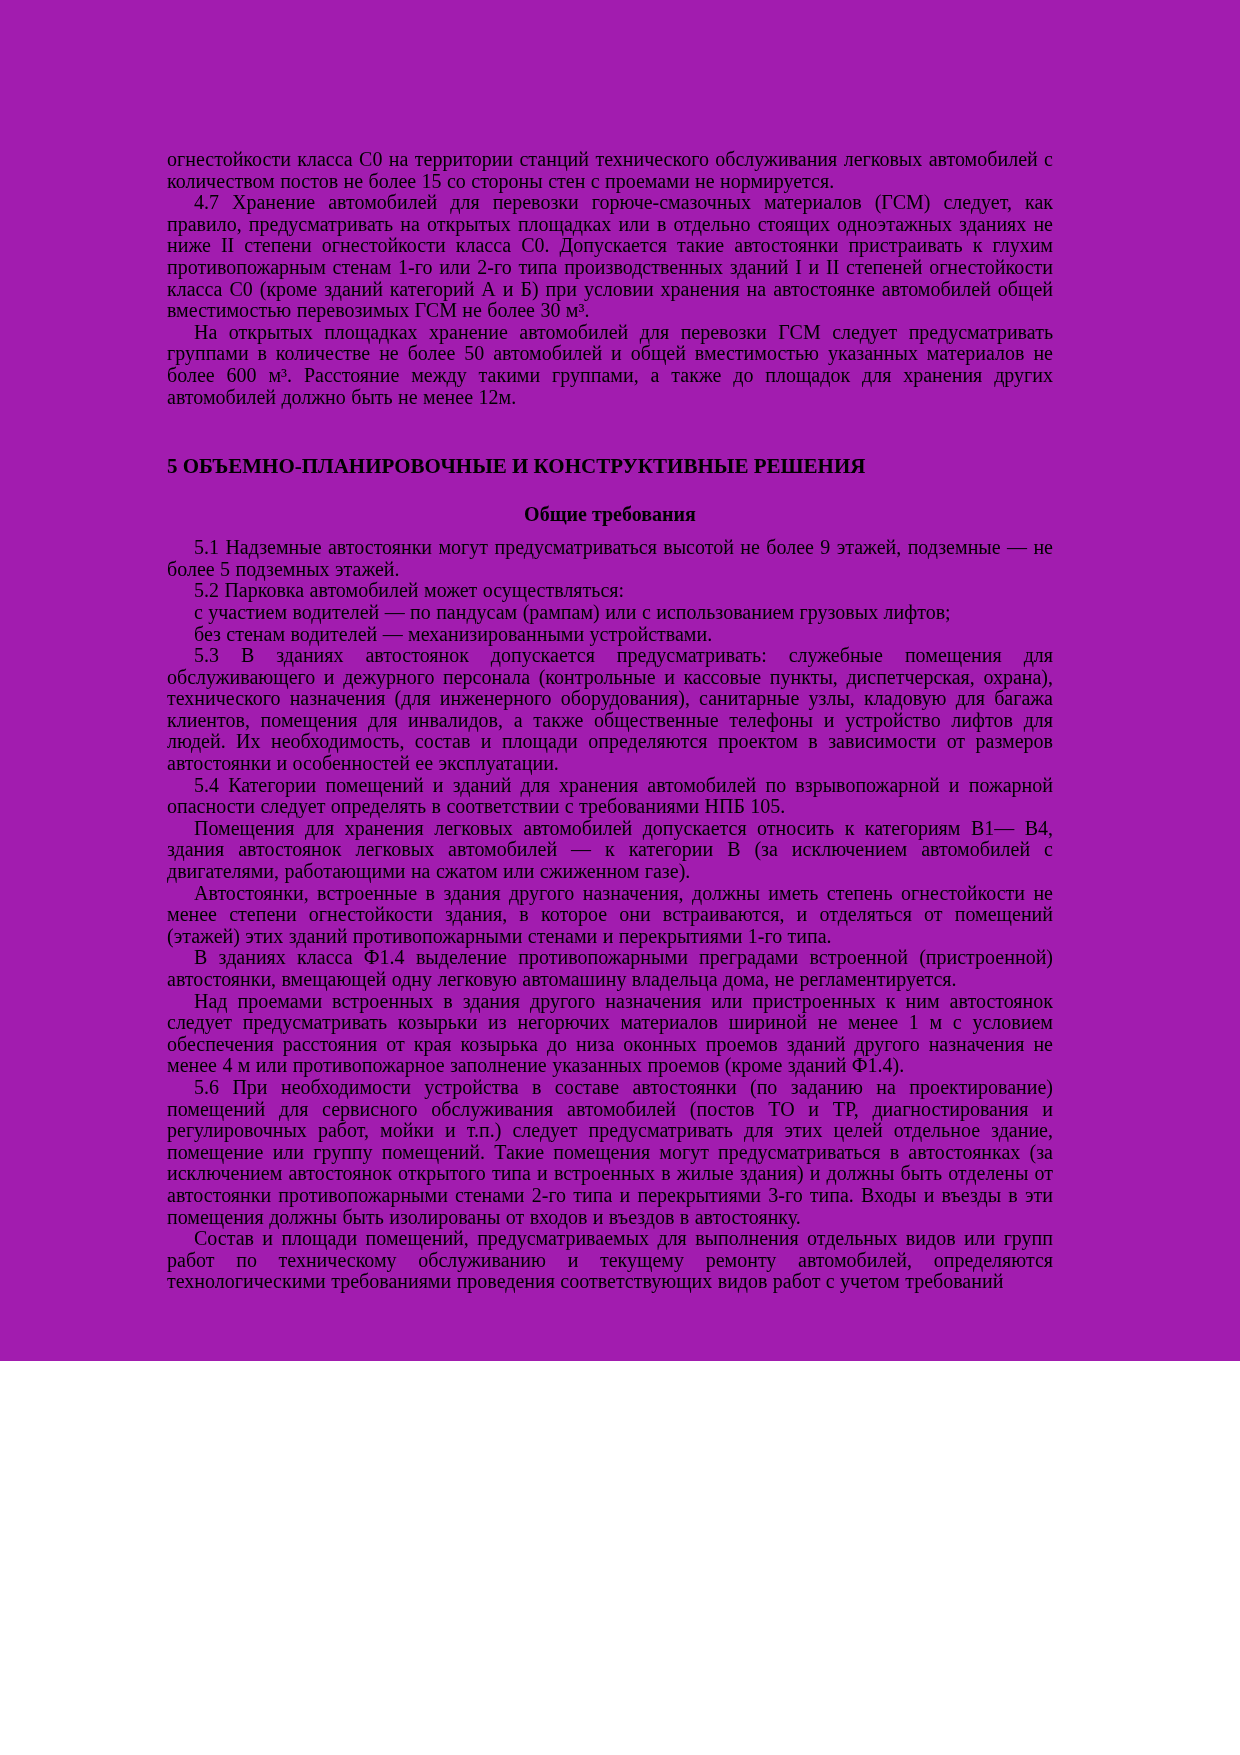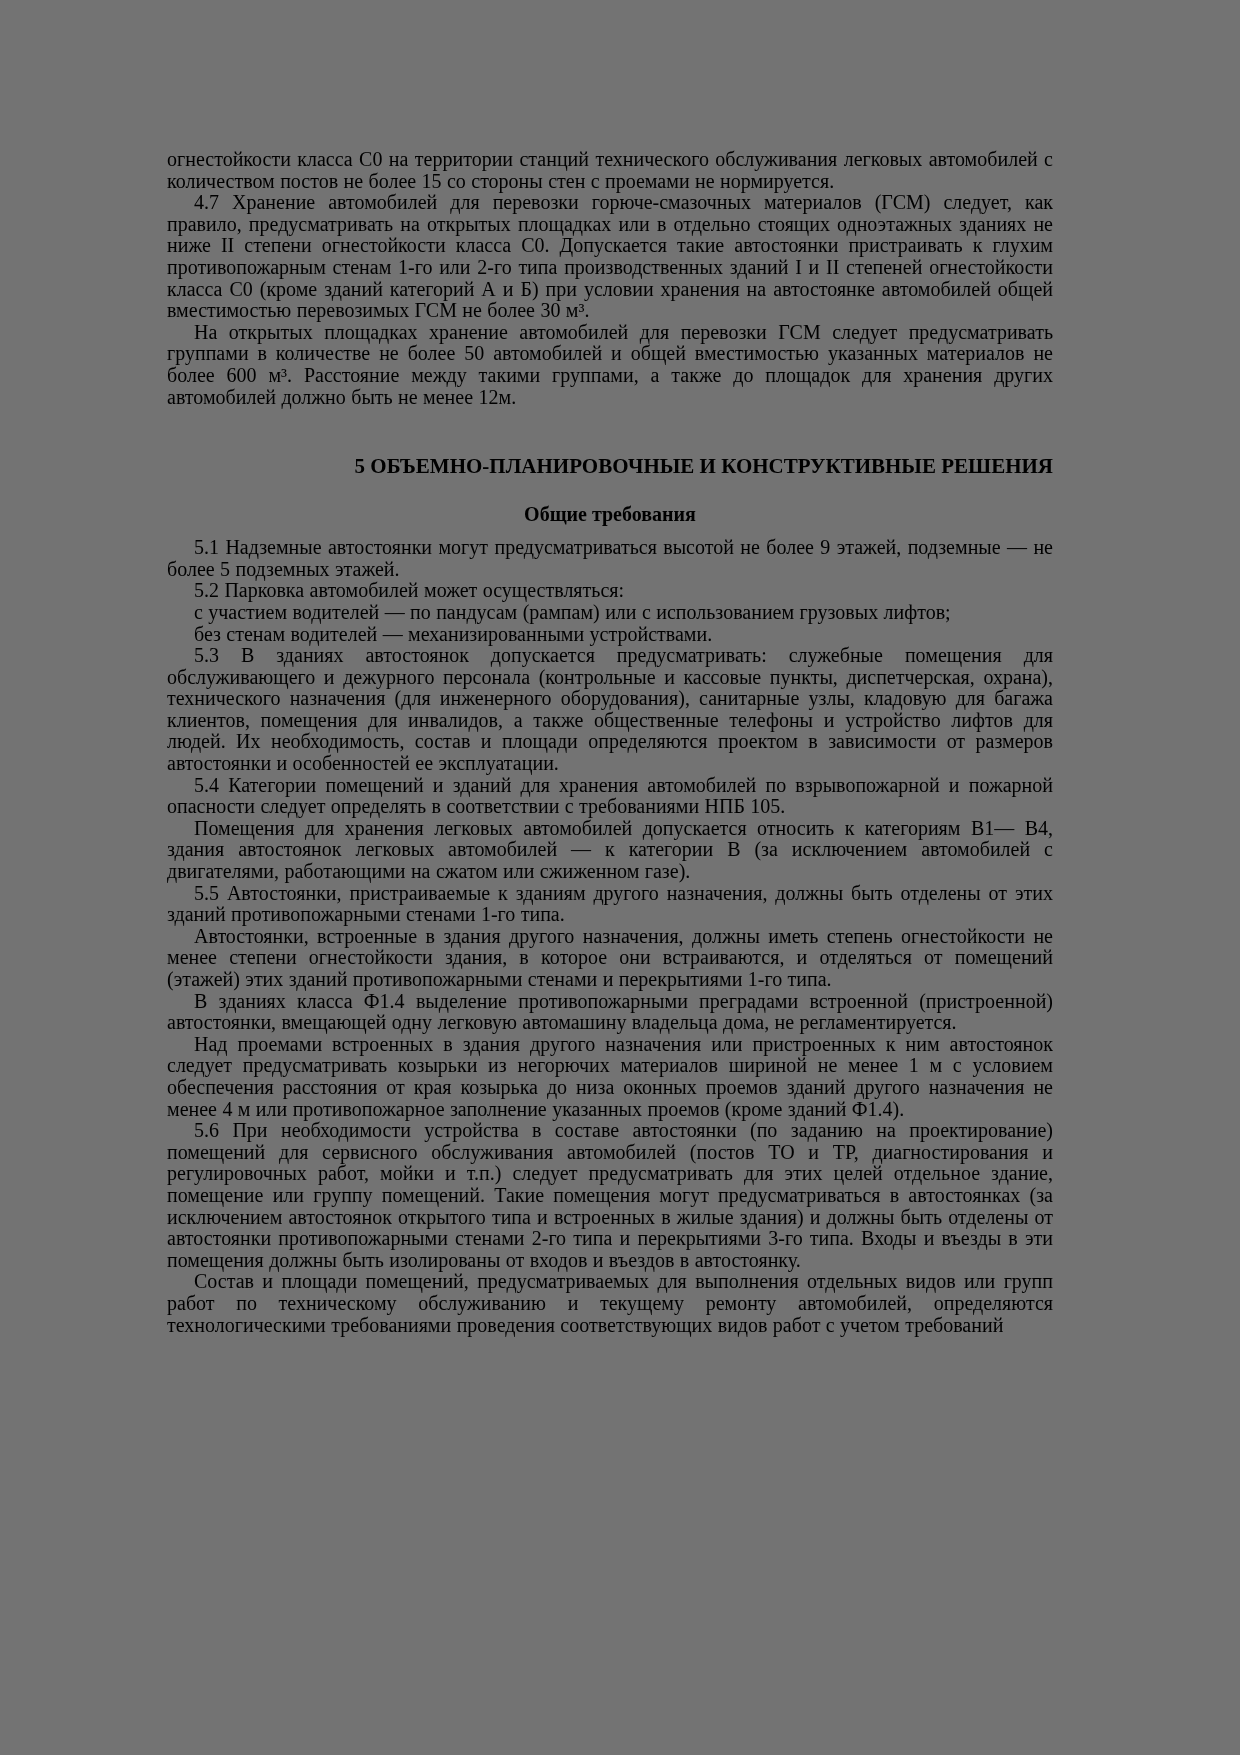--- a/index.html
+++ b/index.html
@@ -3,22 +3,22 @@
 <meta charset="utf-8">
 <style>
   html, body {
     margin: 0;
     padding: 0;
     background: #ffffff;
   }
   .page {
     position: relative;
     width: 1240px;
-    height: 1755px;
-    background: #737373;
+    height: 1361px;
+    background: #a21caf;
     overflow: hidden;
     box-sizing: border-box;
     padding-left: 29px;
   }
   .content {
     position: absolute;
     left: 167px;
     top: 149px;
     width: 886px;
     color: #000000;
@@ -32,21 +32,21 @@
     text-align: justify;
     text-indent: 27px;
     word-spacing: 0.02em;
   }
   .content p.no-indent {
     text-indent: 0;
   }
   .content h1.doc-heading {
     font-size: 21px;
     font-weight: bold;
-    text-align: right;
+    text-align: left;
     line-height: 22px;
     margin: 47px 0 0 0;
     padding: 0;
     font-family: Liberation Serif, serif;
   }
   .content h2.doc-subheading {
     font-size: 20px;
     font-weight: bold;
     text-align: center;
     line-height: 22px;
@@ -64,20 +64,19 @@
       <p>На открытых площадках хранение автомобилей для перевозки ГСМ следует предусматривать группами в количестве не более 50 автомобилей и общей вместимостью указанных материалов не более 600 м³. Расстояние между такими группами, а также до площадок для хранения других автомобилей должно быть не менее 12м.</p>
       <h1 class="doc-heading">5 ОБЪЕМНО-ПЛАНИРОВОЧНЫЕ И КОНСТРУКТИВНЫЕ РЕШЕНИЯ</h1>
       <h2 class="doc-subheading">Общие требования</h2>
       <p>5.1 Надземные автостоянки могут предусматриваться высотой не более 9 этажей, подземные — не более 5 подземных этажей.</p>
       <p>5.2 Парковка автомобилей может осуществляться:</p>
       <p>с участием водителей — по пандусам (рампам) или с использованием грузовых лифтов;</p>
       <p>без стенам водителей — механизированными устройствами.</p>
       <p>5.3 В зданиях автостоянок допускается предусматривать: служебные помещения для обслуживающего и дежурного персонала (контрольные и кассовые пункты, диспетчерская, охрана), технического назначения (для инженерного оборудования), санитарные узлы, кладовую для багажа клиентов, помещения для инвалидов, а также общественные телефоны и устройство лифтов для людей. Их необходимость, состав и площади определяются проектом в зависимости от размеров автостоянки и особенностей ее эксплуатации.</p>
       <p>5.4 Категории помещений и зданий для хранения автомобилей по взрывопожарной и пожарной опасности следует определять в соответствии с требованиями НПБ 105.</p>
       <p>Помещения для хранения легковых автомобилей допускается относить к категориям В1— В4, здания автостоянок легковых автомобилей — к категории В (за исключением автомобилей с двигателями, работающими на сжатом или сжиженном газе).</p>
-      <p>5.5 Автостоянки, пристраиваемые к зданиям другого назначения, должны быть отделены от этих зданий противопожарными стенами 1-го типа.</p>
       <p>Автостоянки, встроенные в здания другого назначения, должны иметь степень огнестойкости не менее степени огнестойкости здания, в которое они встраиваются, и отделяться от помещений (этажей) этих зданий противопожарными стенами и перекрытиями 1-го типа.</p>
       <p>В зданиях класса Ф1.4 выделение противопожарными преградами встроенной (пристроенной) автостоянки, вмещающей одну легковую автомашину владельца дома, не регламентируется.</p>
       <p>Над проемами встроенных в здания другого назначения или пристроенных к ним автостоянок следует предусматривать козырьки из негорючих материалов шириной не менее 1 м с условием обеспечения расстояния от края козырька до низа оконных проемов зданий другого назначения не менее 4 м или противопожарное заполнение указанных проемов (кроме зданий Ф1.4).</p>
       <p>5.6 При необходимости устройства в составе автостоянки (по заданию на проектирование) помещений для сервисного обслуживания автомобилей (постов ТО и ТР, диагностирования и регулировочных работ, мойки и т.п.) следует предусматривать для этих целей отдельное здание, помещение или группу помещений. Такие помещения могут предусматриваться в автостоянках (за исключением автостоянок открытого типа и встроенных в жилые здания) и должны быть отделены от автостоянки противопожарными стенами 2-го типа и перекрытиями 3-го типа. Входы и въезды в эти помещения должны быть изолированы от входов и въездов в автостоянку.</p>
       <p>Состав и площади помещений, предусматриваемых для выполнения отдельных видов или групп работ по техническому обслуживанию и текущему ремонту автомобилей, определяются технологическими требованиями проведения соответствующих видов работ с учетом требований</p>
     </div>
 </div>
 
 </body></html>

